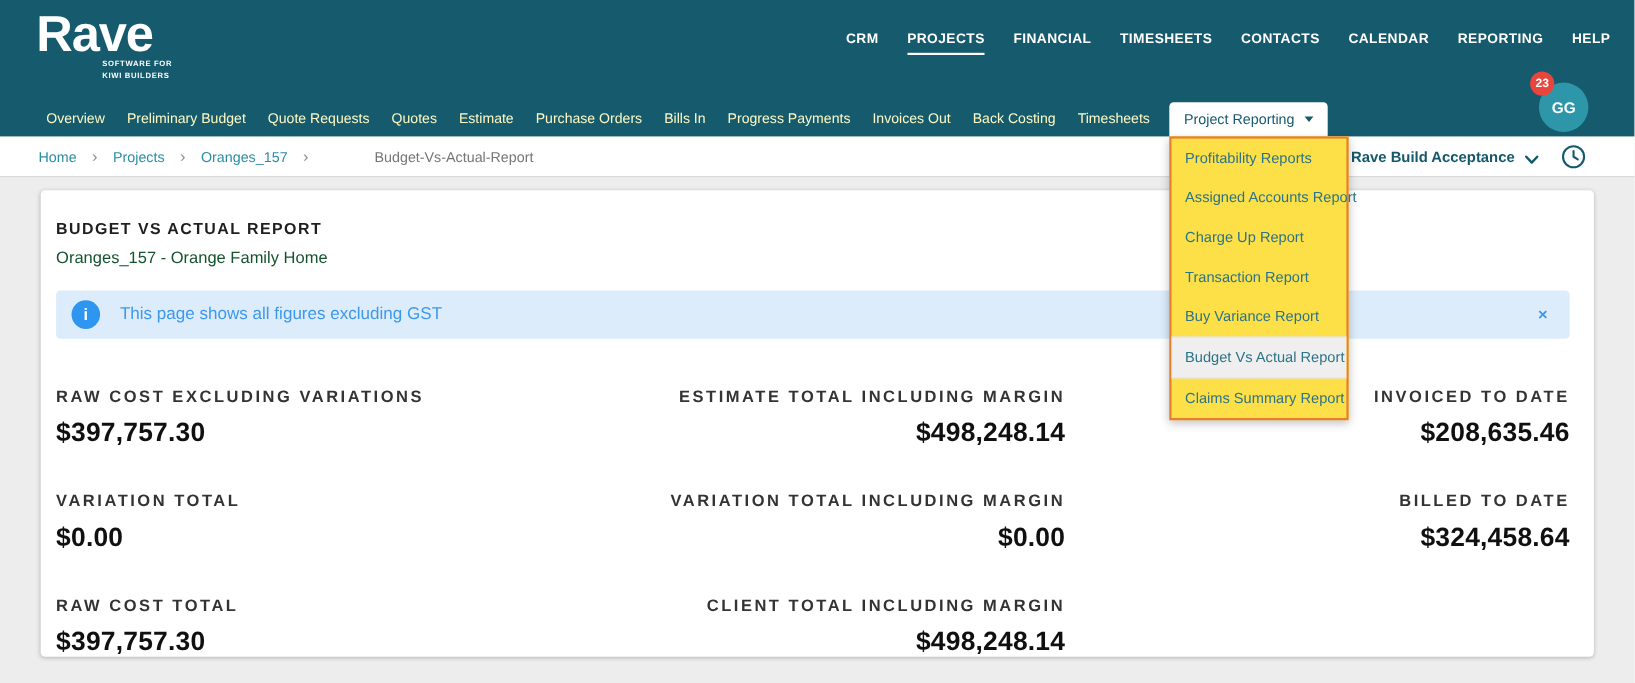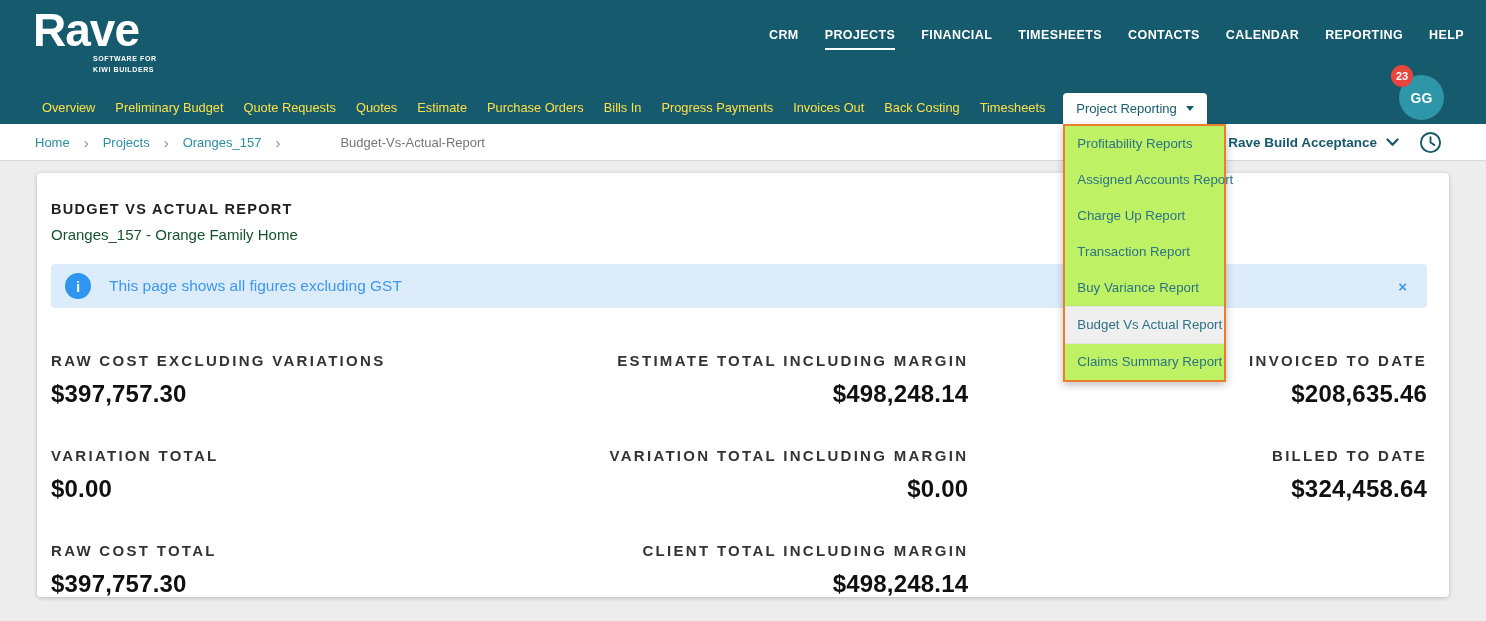--- a/index.html
+++ b/index.html
@@ -36,41 +36,41 @@
     color:#fff; font-size:12.5px; font-weight:bold; letter-spacing:0.4px;
     padding-bottom:6px; cursor:pointer; border-bottom:2px solid transparent;
   }
   .top-nav-item.active { border-bottom:2px solid #fff; }
 
   .subnav {
     position:absolute; left:40px; bottom:0;
     display:flex; align-items:flex-end; gap:16px;
   }
   .subnav-item {
-    color:#fde047; font-size:12.8px; padding:8px 2px 9px; cursor:pointer; white-space:nowrap;
+    color:#fef9c3; font-size:12.8px; padding:8px 2px 9px; cursor:pointer; white-space:nowrap;
   }
   .subnav-tab {
     position:relative;
     background:#fff; color:#165a6d;
     padding:8px 13px; border-radius:4px 4px 0 0;
     font-size:13px; cursor:pointer;
     display:flex; align-items:center; gap:9px; white-space:nowrap;
   }
   .caret-down {
     width:0; height:0; display:inline-block;
     border-left:4.5px solid transparent;
     border-right:4.5px solid transparent;
     border-top:5.5px solid #165a6d;
   }
 
   
   .dropdown-menu {
     position:absolute; top:100%; left:0; z-index:80;
     width:163px;
-    background:#bef264;
+    background:#fde047;
     border:2px solid #e87e2e;
     box-shadow:0 3px 8px rgba(0,0,0,0.25);
     font-weight:normal;
   }
   .dropdown-item {
     padding:9px 12px;
     color:#2d7386; font-size:13.3px; line-height:1.35;
     cursor:pointer;
   }
   .dropdown-item.active {
@@ -102,21 +102,21 @@
     border-bottom:1px solid #d9d9d9;
     display:flex; align-items:center; justify-content:space-between;
     padding:0 44px 0 35px;
   }
   .breadcrumb { display:flex; align-items:flex-end; gap:14px; font-size:13px; }
   .crumb-link { color:#2a8ea4; cursor:pointer; }
   .crumb-sep { color:#8a8a8a; font-size:15px; line-height:1; }
   .crumb-current { color:#767676;margin-left:46px; }
   .right-tools { display:flex; align-items:center; gap:20px; }
   .project-selector {
-    display:flex; align-items:center; gap:9px;
+    display:flex; align-items:flex-end; gap:9px;
     color:#14596b; font-weight:bold; font-size:13.5px; cursor:pointer;
   }
   .icon-btn { display:flex; align-items:center; cursor:pointer; }
 
   
   .content { padding:12px 37px 0; }
   .card {
     background:#fff; border-radius:4px;
     box-shadow:0 1px 4px rgba(0,0,0,0.22);
     height:424px;

